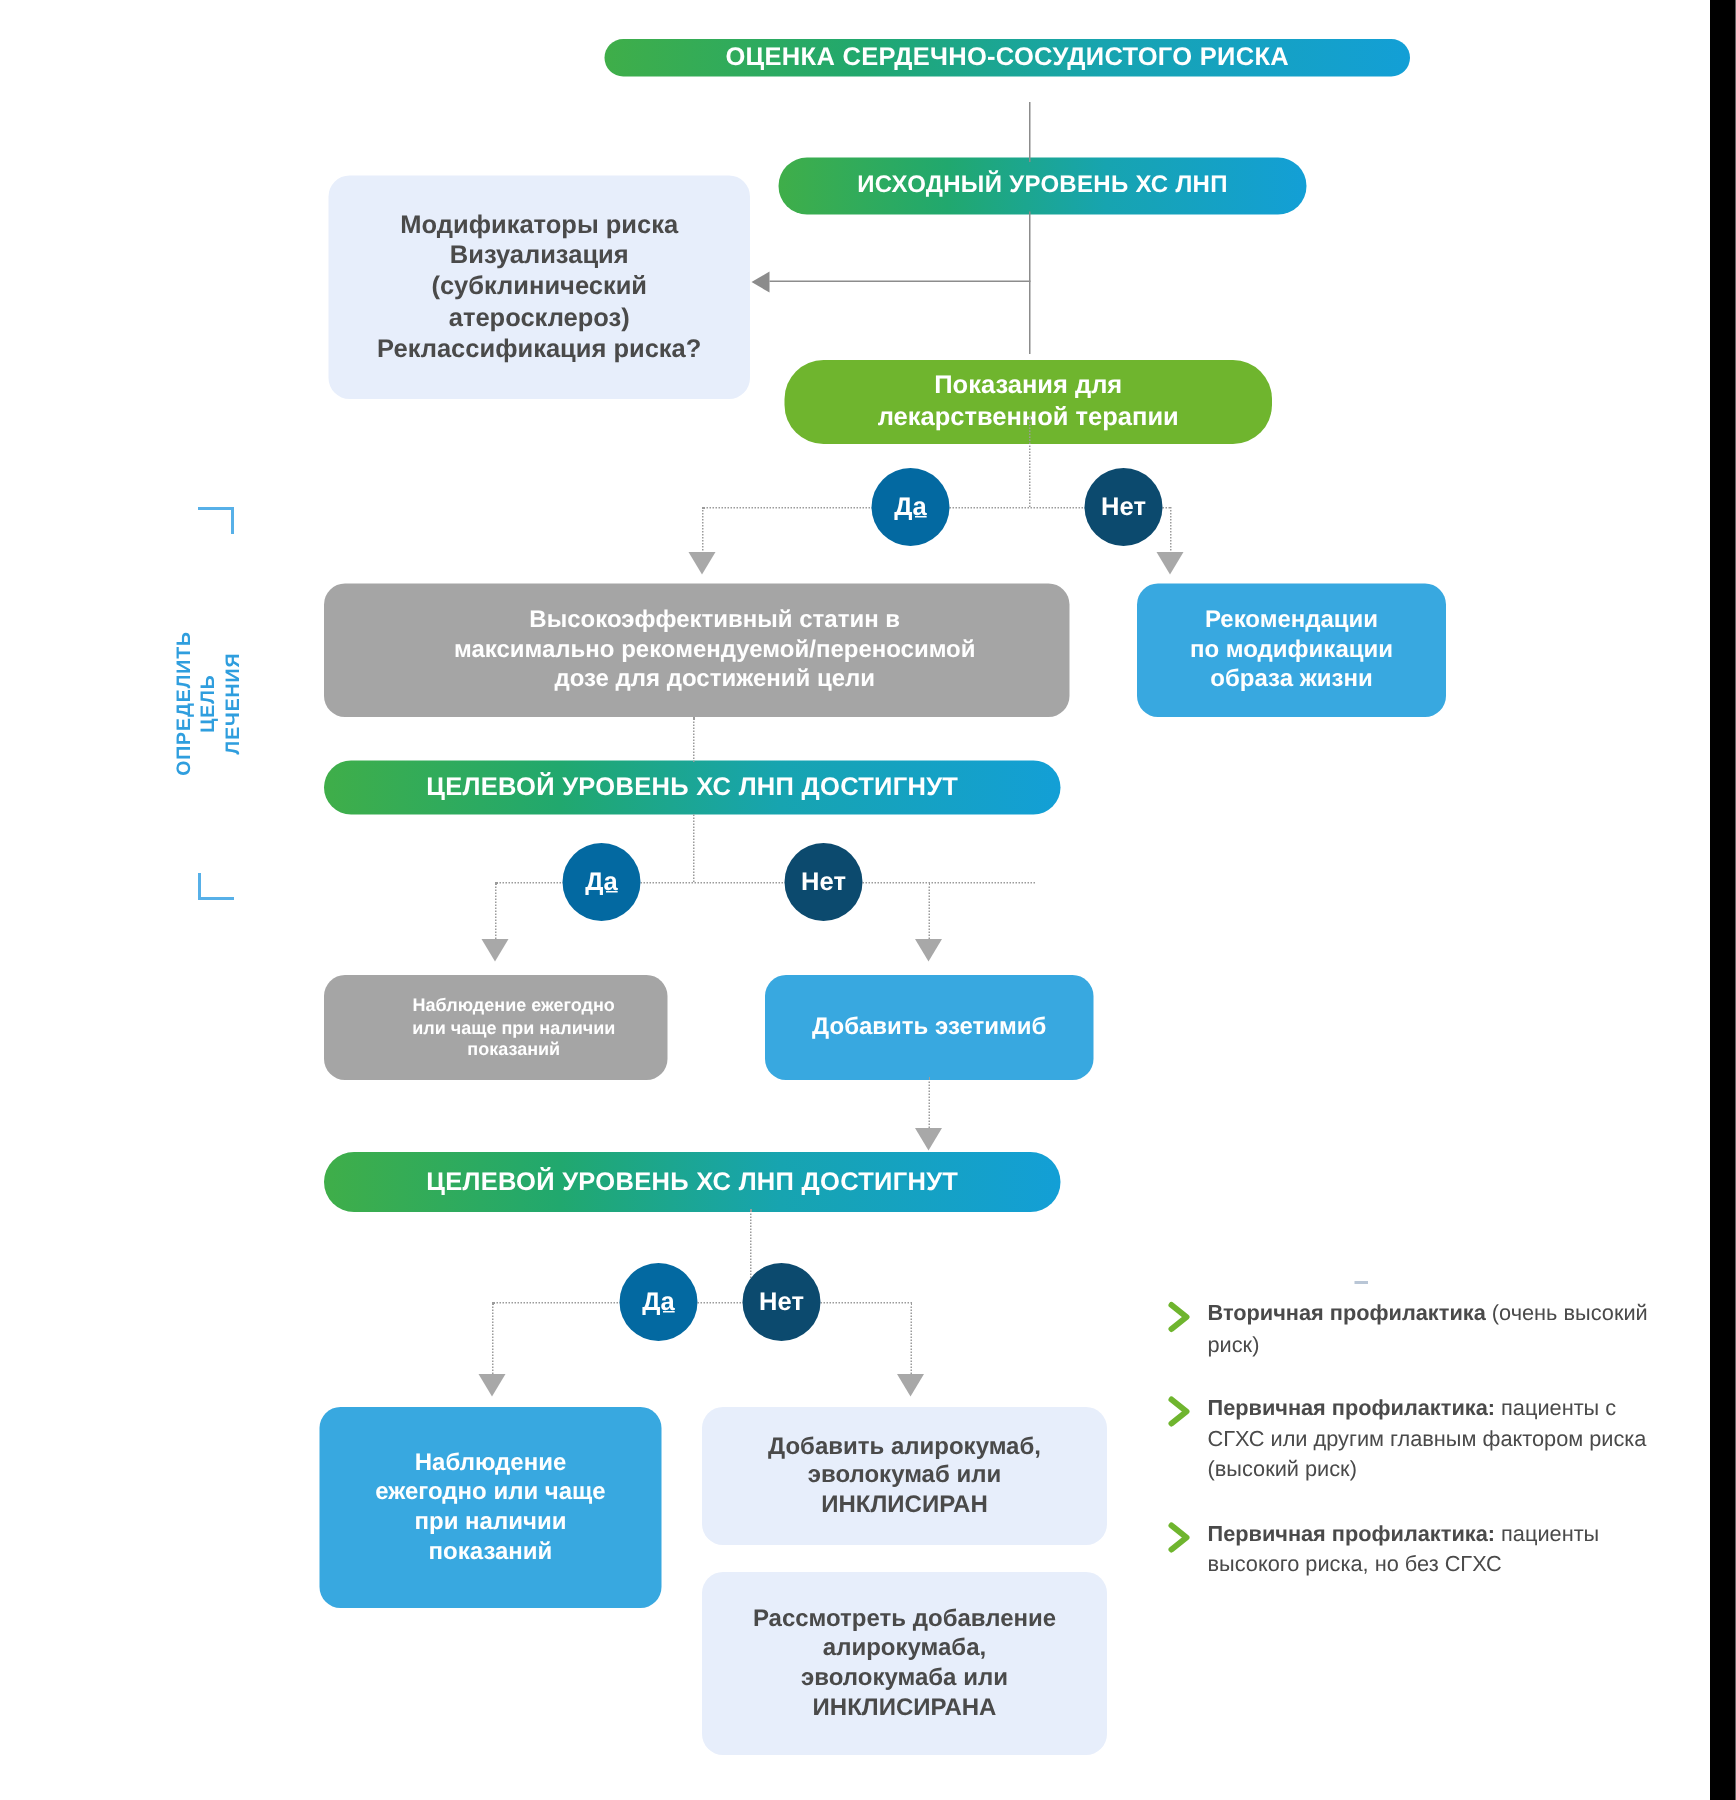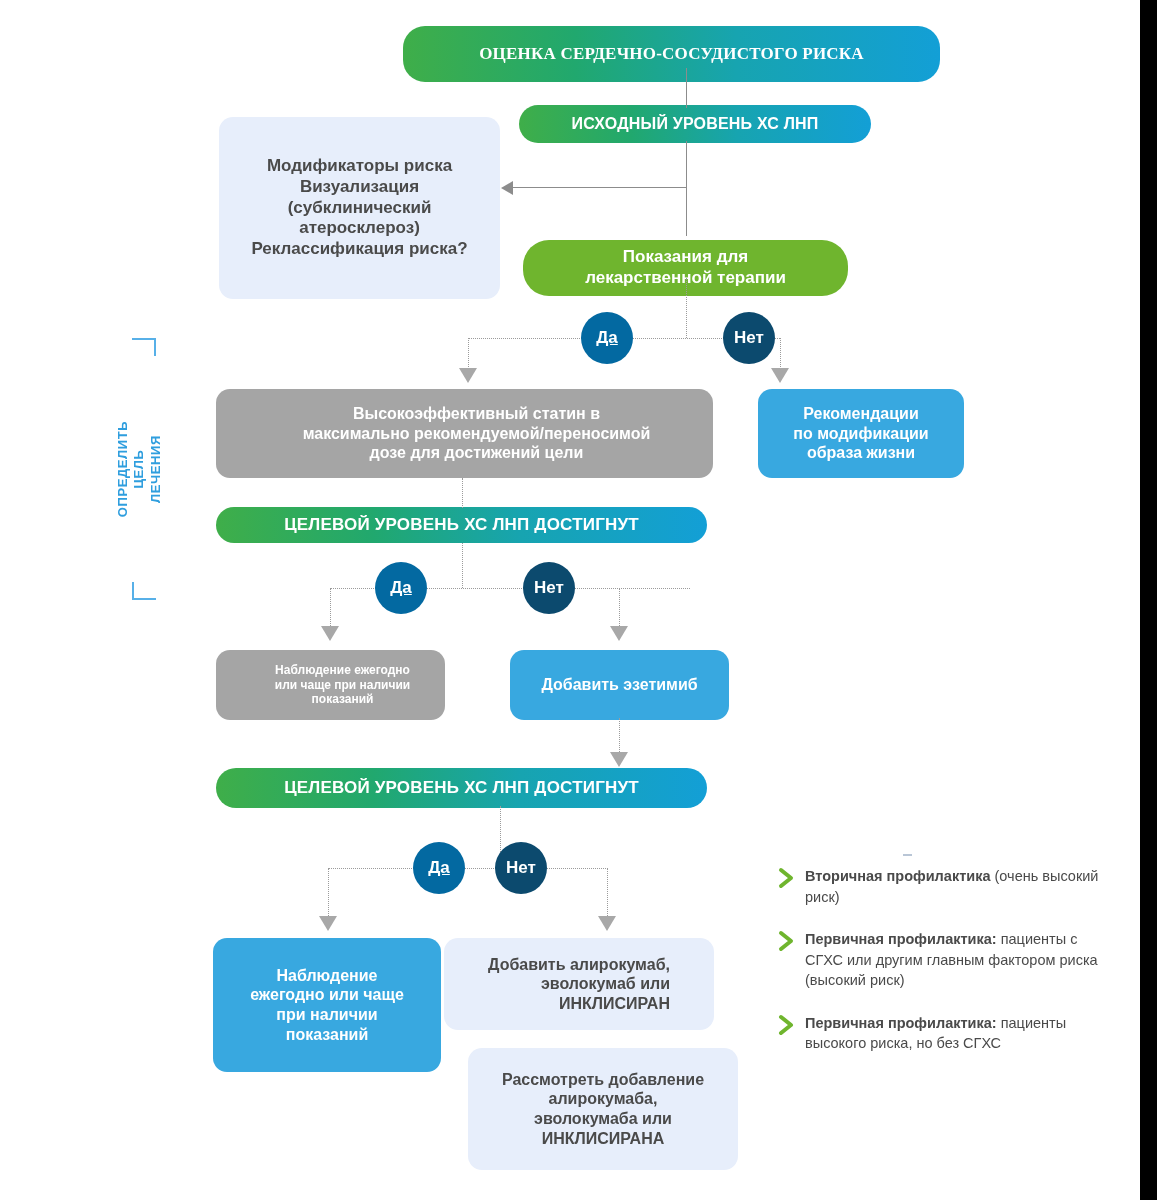--- a/index.html
+++ b/index.html
@@ -228,29 +228,29 @@
   <div class="line dot-v" style="left:619px;top:718px;height:42px;"></div>
   <div class="arrow-down" style="left:610px;top:752px;"></div>
 
   <div class="line dot-v" style="left:500px;top:806px;height:62px;"></div>
   <div class="line dot-h" style="left:328px;top:868px;width:280px;"></div>
   <div class="line dot-v" style="left:328px;top:868px;height:52px;"></div>
   <div class="line dot-v" style="left:607px;top:868px;height:52px;"></div>
   <div class="arrow-down" style="left:319px;top:916px;"></div>
   <div class="arrow-down" style="left:598px;top:916px;"></div>
 
-  <div class="node banner" style="left:403px;top:26px;width:537px;height:56px;font-size:17px;font-family:Liberation Serif, serif;">
+  <div class="node banner" style="left:403px;top:26px;width:537px;height:25px;font-size:17px;">
     <span>ОЦЕНКА СЕРДЕЧНО-СОСУДИСТОГО РИСКА</span>
   </div>
 
   <div class="node banner" style="left:519px;top:105px;width:352px;height:38px;font-size:16px;">
     <span>ИСХОДНЫЙ УРОВЕНЬ ХС ЛНП</span>
   </div>
 
-  <div class="node pale-box" style="left:219px;top:117px;width:281px;height:182px;font-size:17px;white-space:pre-line;padding:6px 10px;">
+  <div class="node pale-box" style="left:219px;top:117px;width:281px;height:149px;font-size:17px;white-space:pre-line;padding:6px 10px;">
     <span>Модификаторы риска
 Визуализация
 (субклинический
 атеросклероз)
 Реклассификация риска?</span>
   </div>
 
   <div class="node green-box" style="left:523px;top:240px;width:325px;height:56px;font-size:17px;white-space:pre-line;text-align:center;">
     <span>Показания для
 лекарственной терапии</span>
@@ -307,21 +307,21 @@
     <span>Нет</span>
   </div>
 
   <div class="node blue-box" style="left:213px;top:938px;width:228px;height:134px;font-size:16px;white-space:pre-line;">
     <span>Наблюдение
 ежегодно или чаще
 при наличии
 показаний</span>
   </div>
 
-  <div class="node pale-box" style="left:444px;top:938px;width:270px;height:92px;font-size:16px;white-space:pre-line;text-align:right;">
+  <div class="node pale-box" style="left:468px;top:938px;width:270px;height:92px;font-size:16px;white-space:pre-line;">
     <span>Добавить алирокумаб,
 эволокумаб или
 ИНКЛИСИРАН</span>
   </div>
 
   <div class="node pale-box" style="left:468px;top:1048px;width:270px;height:122px;font-size:16px;white-space:pre-line;">
     <span>Рассмотреть добавление
 алирокумаба,
 эволокумаба или
 ИНКЛИСИРАНА</span>

